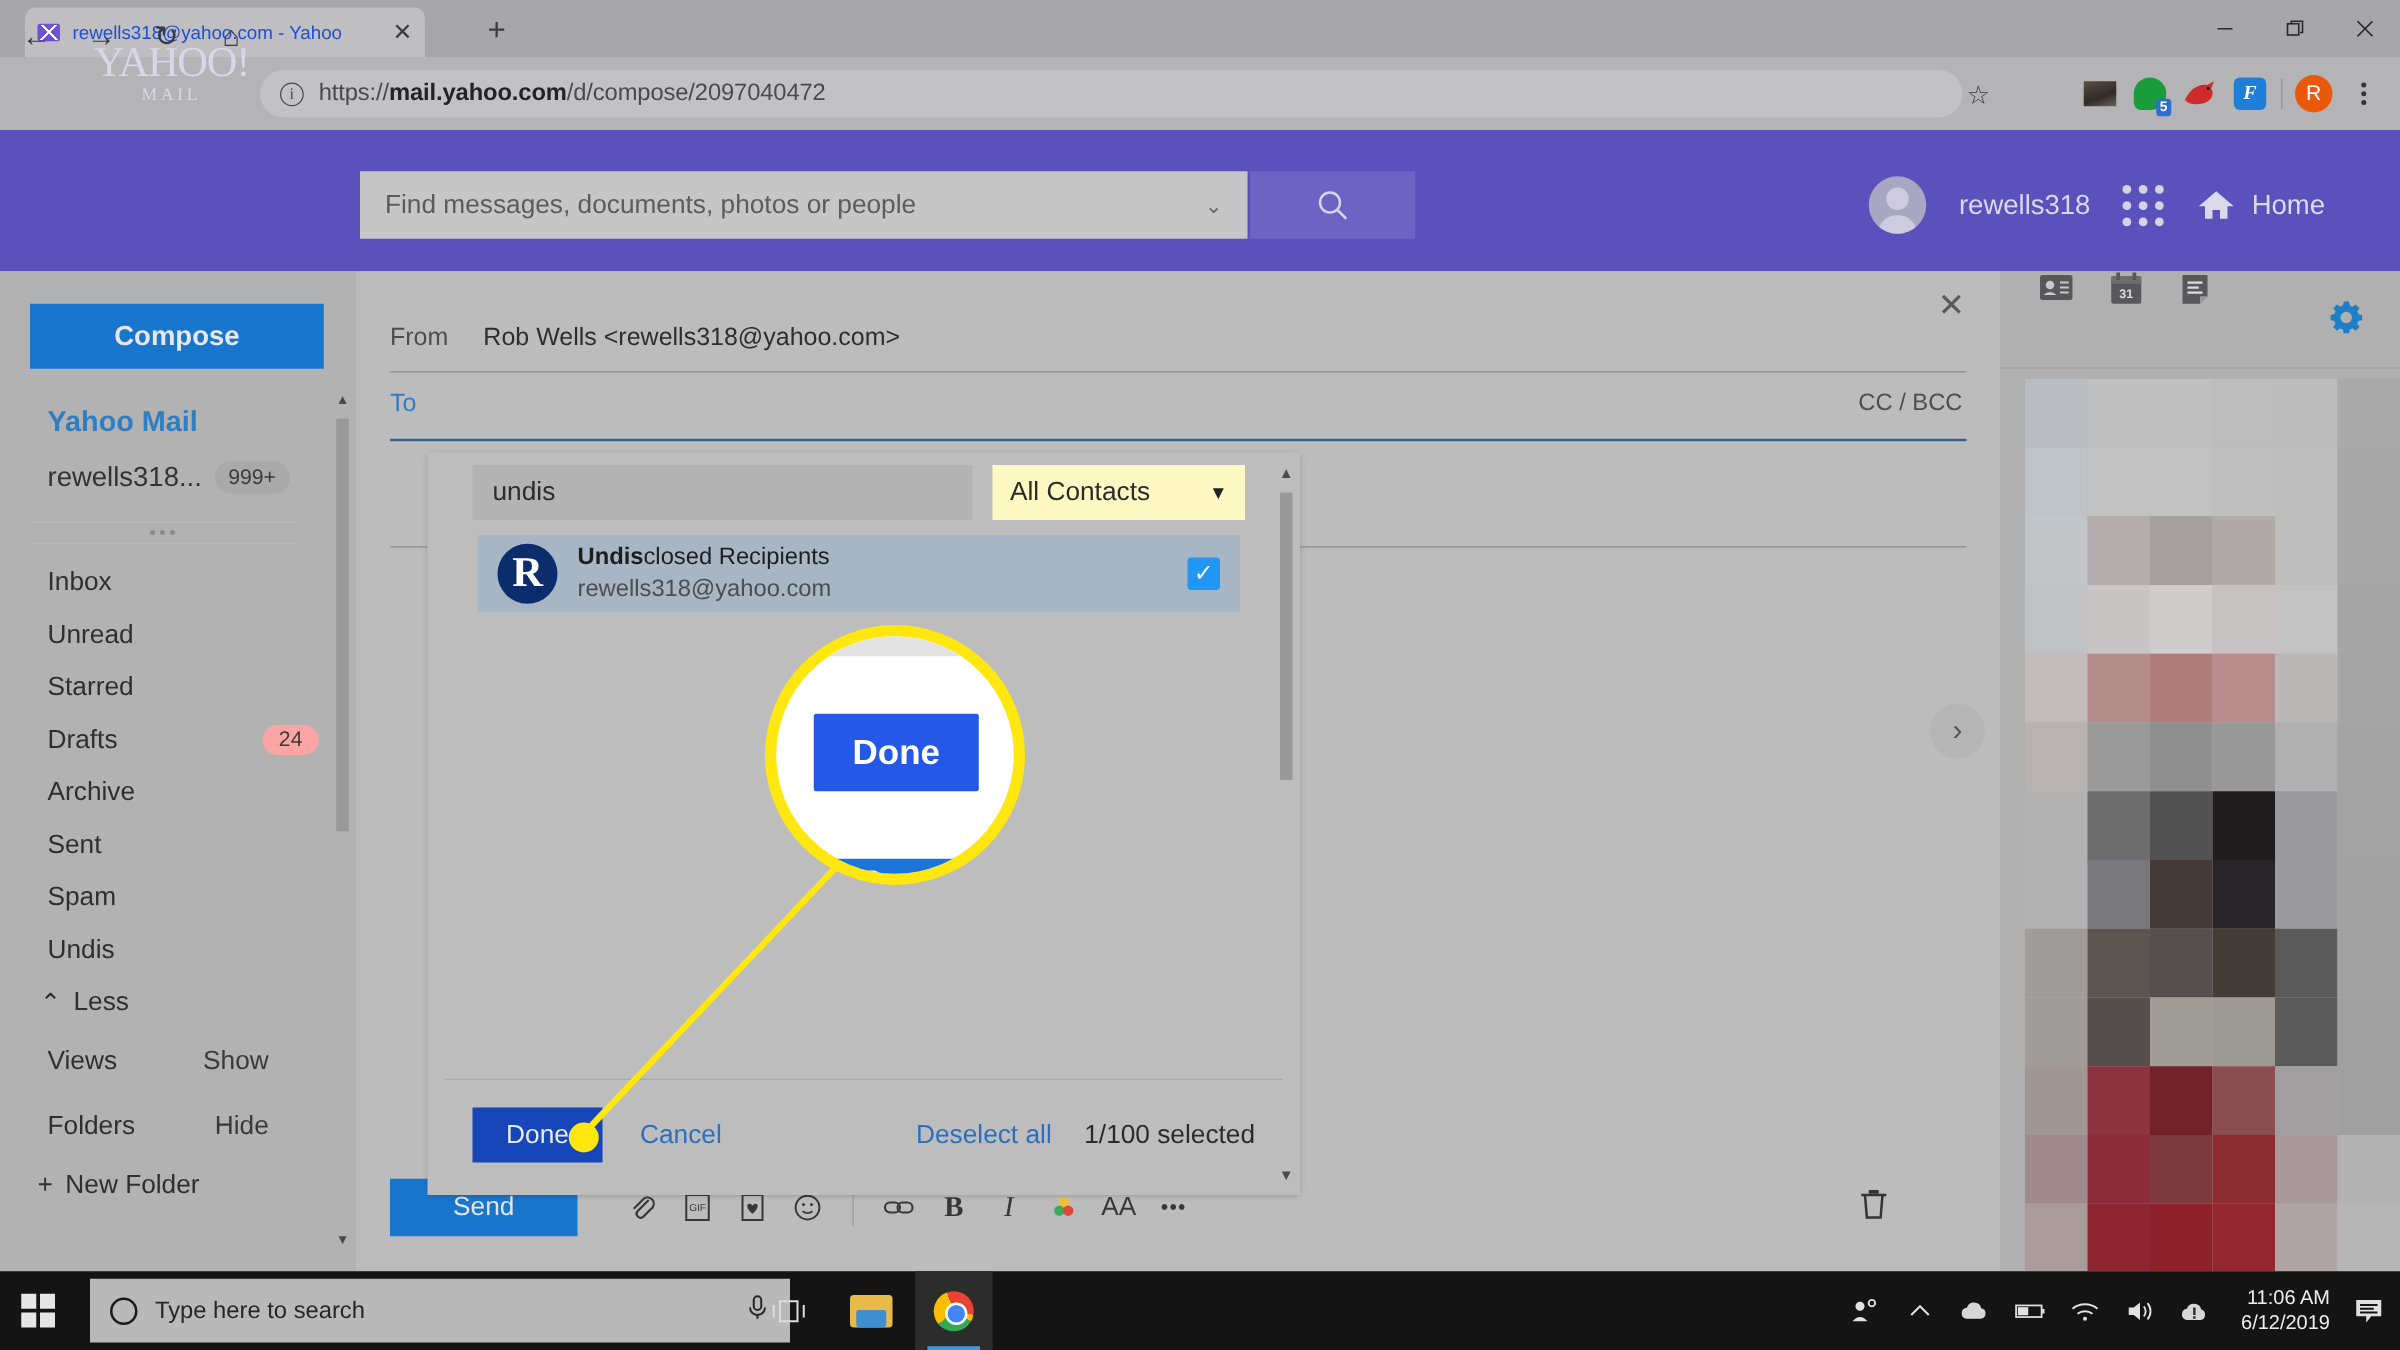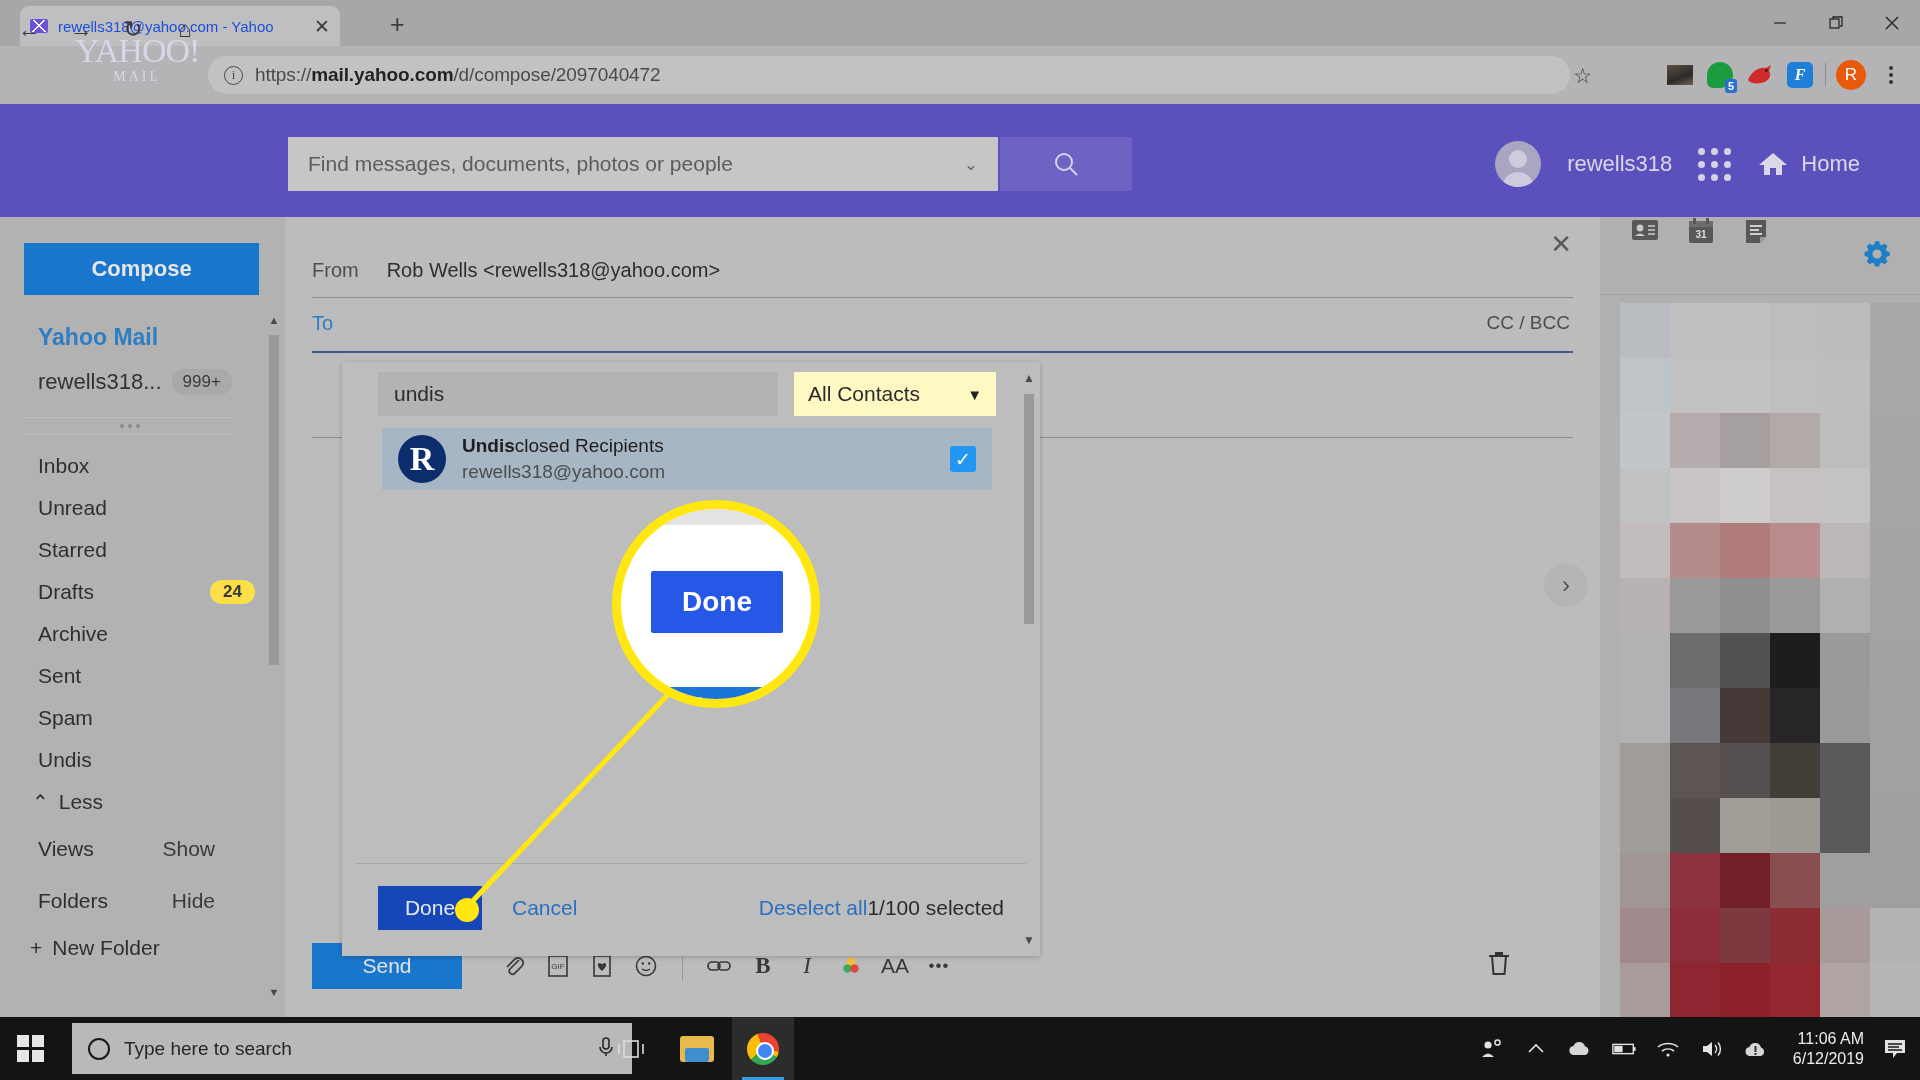--- a/index.html
+++ b/index.html
@@ -119,21 +119,21 @@
   .sb-acct { position: absolute; left: 38px; top: 152px; display: flex; align-items: center; gap: 10px; }
   .sb-acct-name { font-size: 22px; color: #333; }
   .sb-badge { background: #a9a9a9; border-radius: 13px; padding: 3px 11px; font-size: 17px; color: #3b3b3b; }
   .sb-dots { position: absolute; left: 24px; top: 200px; width: 212px; height: 18px;
      display:flex; align-items:center; justify-content:center; gap: 4px;
      border-top: 1px solid #bcbcbc; border-bottom: 1px solid #bcbcbc;}
   .sb-dots i { width: 4px; height: 4px; background: #8a8a8a; border-radius: 50%; display:block;}
   .sb-list { position: absolute; left: 0; top: 228px; right: 0; }
   .sb-item { height: 42px; display: flex; align-items: center; padding-left: 38px; padding-right: 30px; }
   .sb-item span.lbl { font-size: 21px; color: #2f2f2f; flex: 1 1 auto; }
-  .sb-item span.cnt { background: #fde047; border-radius: 13px; padding: 2px 13px; font-size: 17px; color: #3b3b3b; font-weight: bold; }
+  .sb-item span.cnt { background: #fca5a5; border-radius: 13px; padding: 2px 13px; font-size: 17px; color: #3b3b3b; }
   .sb-less { display:flex; align-items:center; gap:10px; padding-left: 32px; height: 42px; }
   .sb-less .lbl { font-size: 21px; color: #2f2f2f; }
   .sb-grp { display: flex; align-items: center; padding-left: 38px; padding-right: 70px; height: 52px; }
   .sb-grp .lbl { font-size: 21px; color: #2f2f2f; flex: 1 1 auto; }
   .sb-grp .act { font-size: 21px; color: #3a3a3a; }
   .sb-new { display:flex; align-items:center; gap:10px; padding-left: 30px; height: 42px; font-size: 21px; color:#2f2f2f;}
   .sb-scroll { position: absolute; right: 5px; top: 96px; width: 12px; bottom: 18px; }
   .sb-scroll .up, .sb-scroll .dn { position: absolute; left: 0; width: 12px; height: 14px; color:#4a4a4a; font-size: 11px; text-align:center; line-height: 14px;}
   .sb-scroll .up { top: 0; } .sb-scroll .dn { bottom: 0; }
   .sb-thumb { position: absolute; left: 1px; top: 22px; width: 10px; height: 330px; background: #999; }
@@ -211,21 +211,21 @@
   .pk-name b { font-weight: 700; }
   .pk-mail { font-size: 19px; color: #4d4d4d; margin-top: 4px; }
   .pk-check { margin-left: auto; width: 26px; height: 26px; background: #2196f3; border-radius: 3px;
      color: #fff; display:flex; align-items:center; justify-content:center; font-size: 19px; }
   .pk-foot-rule { position: absolute; left: 14px; right: 14px; bottom: 92px; height: 1px; background: #a8a8a8; }
   .pk-foot { position: absolute; left: 0; right: 0; bottom: 22px; height: 52px; display: flex; align-items: center; padding: 0 36px; }
   .pk-done { width: 104px; height: 44px; background: #1746b8; color: #e9e9ea; font-size: 21px;
      display:flex; align-items:center; justify-content:center; }
   .pk-cancel { font-size: 21px; color: #2a6fc0; margin-left: 30px; }
   .pk-deselect { font-size: 21px; color: #2a6fc0; margin-left: auto; }
-  .pk-count { font-size: 21px; color: #2b2b2b; }
+  .pk-count { font-size: 21px; color: #2b2b2b; margin-left: 26px; }
   .pk-sb { position: absolute; right: 4px; top: 8px; bottom: 8px; width: 14px; }
   .pk-sb .up, .pk-sb .dn { position: absolute; left: 0; width: 14px; height: 16px; color:#4a4a4a; font-size: 12px; text-align:center; line-height:16px;}
   .pk-sb .up { top: 0; } .pk-sb .dn { bottom: 0; }
   .pk-sb-thumb { position: absolute; left: 2px; top: 24px; width: 10px; height: 230px; background: #999; }
 
   
   .taskbar { position: absolute; left: 0; bottom: 0; width: 1920px; height: 63px; background: #141414; }
   .tb-start { position: absolute; left: 0; top: 0; width: 60px; height: 63px; display:flex; align-items:center; justify-content:center;}
   .win-logo { display: grid; grid-template-columns: 12px 12px; grid-template-rows: 12px 12px; gap: 3px; }
   .win-logo i { background: #e6e6e6; display: block; }

